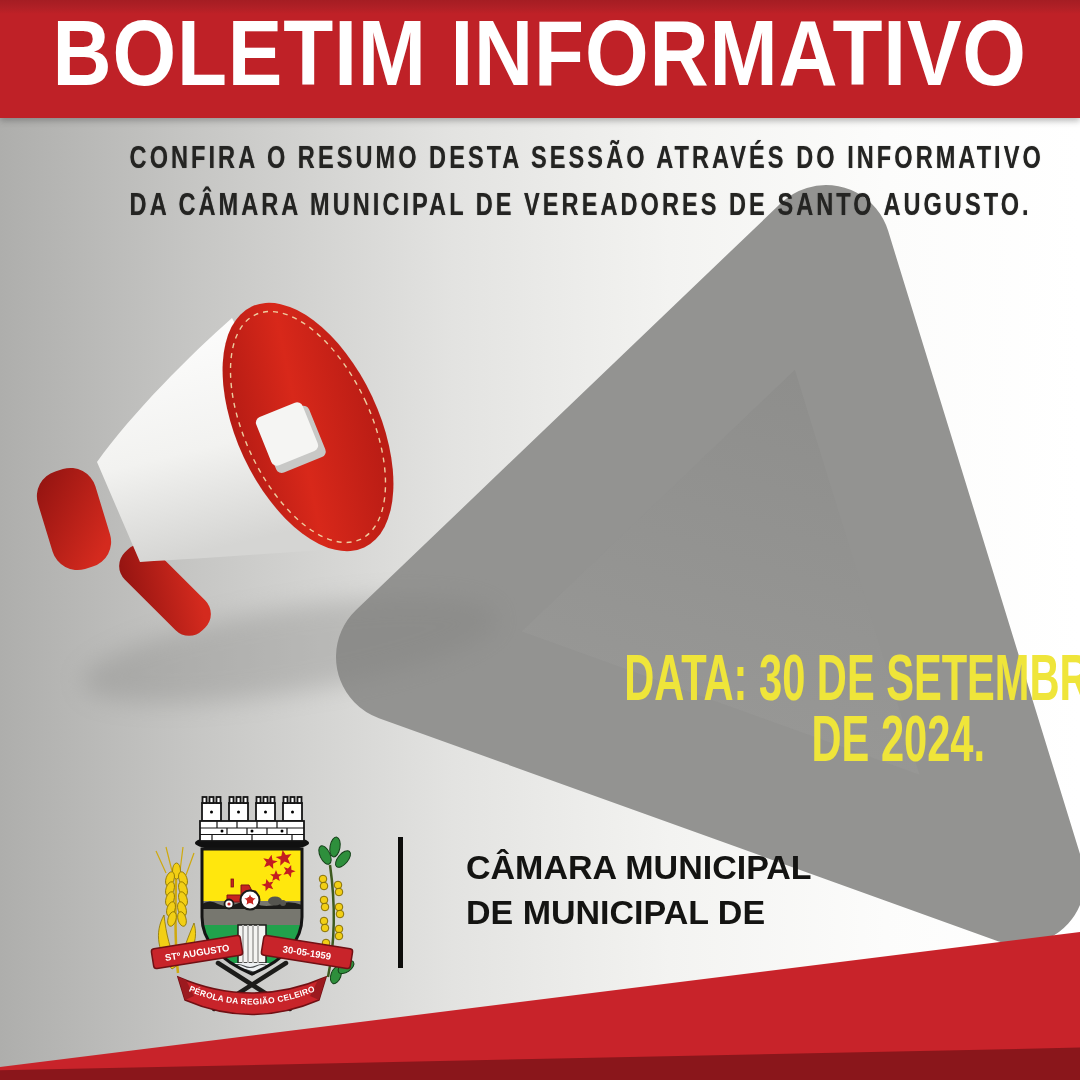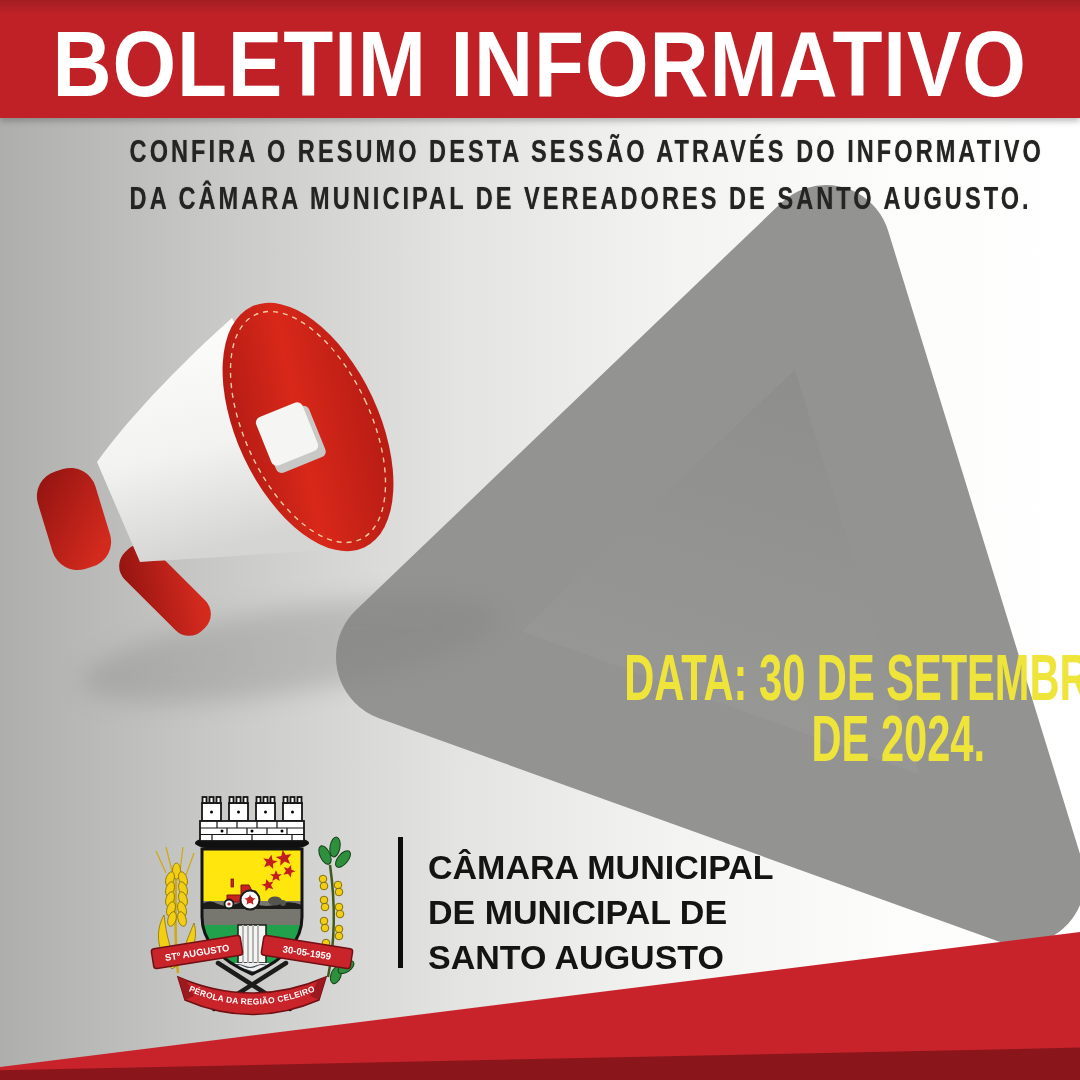--- a/index.html
+++ b/index.html
@@ -5,29 +5,29 @@
   html,body{margin:0;padding:0;background:#555;}
   .canvas{
     position:relative;width:1080px;height:1080px;overflow:hidden;
     font-family:"Liberation Sans",sans-serif;
     background:linear-gradient(90deg,#aeaeac 0%,#c6c6c4 18%,#e3e3e1 42%,#f3f3f1 62%,#fcfcfb 82%,#ffffff 100%);
   }
   
   .header-band{
     position:absolute;left:0;top:0;width:1080px;height:118px;
     background:linear-gradient(180deg,#a51d23 0px,#b12026 8px,#bf2127 14px,#bf2127 100%);
-    display:flex;align-items:flex-end;justify-content:center;
+    display:flex;align-items:flex-start;justify-content:center;
     box-shadow:0 3px 6px rgba(60,60,60,.35);
   }
   .header-title{
     color:#ffffff;font-size:93px;font-weight:bold;letter-spacing:1px;
     white-space:nowrap;transform:scaleX(.88);transform-origin:50% 50%;
   }
   
-  .intro{position:absolute;left:0;top:128px;width:1080px;text-align:left;color:#242422;}
+  .intro{position:absolute;left:0;top:134px;width:1080px;text-align:left;color:#242422;}
   .intro .line{
     font-weight:bold;font-size:31px;letter-spacing:4px;line-height:47px;
     white-space:nowrap;transform:scaleX(.76);transform-origin:50% 50%;
     text-shadow:0 0 1px rgba(30,30,30,.55);
   }
   
   .scene{position:absolute;left:0;top:0;width:1080px;height:1080px;}
   
   .session-block{position:absolute;left:520px;top:398px;width:480px;color:#2a1ecb;}
   .session-block .line{
@@ -44,21 +44,21 @@
     position:absolute;left:0;top:0;width:1080px;height:1080px;background:#c8232a;
     clip-path:polygon(0 98.8%,100% 86.3%,100% 100%,0 100%);
   }
   .dark-band{
     position:absolute;left:0;top:0;width:1080px;height:1080px;background:#8a161b;
     clip-path:polygon(0 99.1%,100% 97%,100% 100%,0 100%);
   }
   
   .org-divider{position:absolute;left:398px;top:837px;width:5px;height:131px;background:#0d0d0b;}
   .org-block{position:absolute;left:428px;top:845px;color:#141412;}
-  .org-block .line{font-weight:bold;font-size:34px;line-height:45px;white-space:nowrap;}
+  .org-block .line{font-weight:bold;font-size:34px;line-height:45px;white-space:nowrap;margin-left:38px;}
   .crest{position:absolute;left:142px;top:787px;width:220px;height:245px;}
   .crest-text{font-family:"Liberation Sans",sans-serif;font-weight:bold;fill:#ffffff;}
 </style>
 </head>
 <body>
 
 <div class="canvas">
 
   <svg class="scene" viewBox="0 0 1080 1080">
     <defs>
@@ -263,16 +263,15 @@
       <text font-size="8.4" letter-spacing="0.3" class="crest-text">
         <textPath href="#mottoPath" startOffset="50%" text-anchor="middle">PÉROLA DA REGIÃO CELEIRO</textPath>
       </text>
     </g>
   </svg>
 
   <div class="org-divider"></div>
   <div class="org-block">
     <div class="line">CÂMARA MUNICIPAL</div>
     <div class="line">DE MUNICIPAL DE</div>
-    <div class="line">SANTO AUGUSTO</div>
   </div>
 
 </div>
 
 </body></html>

